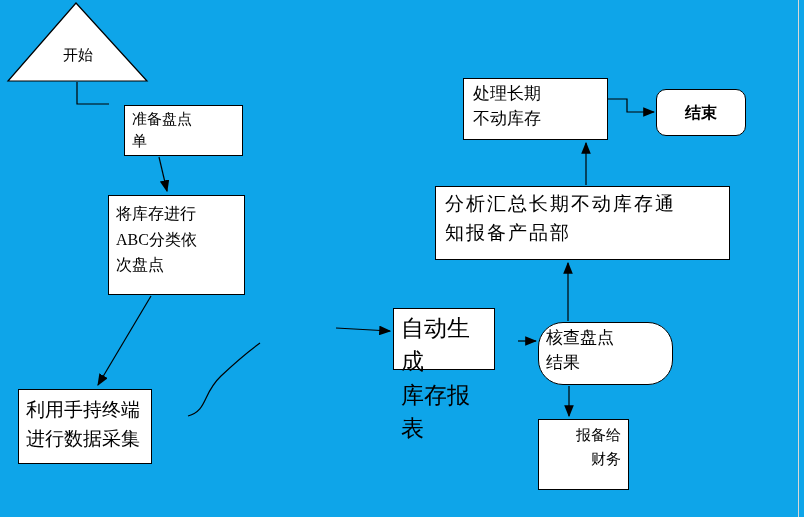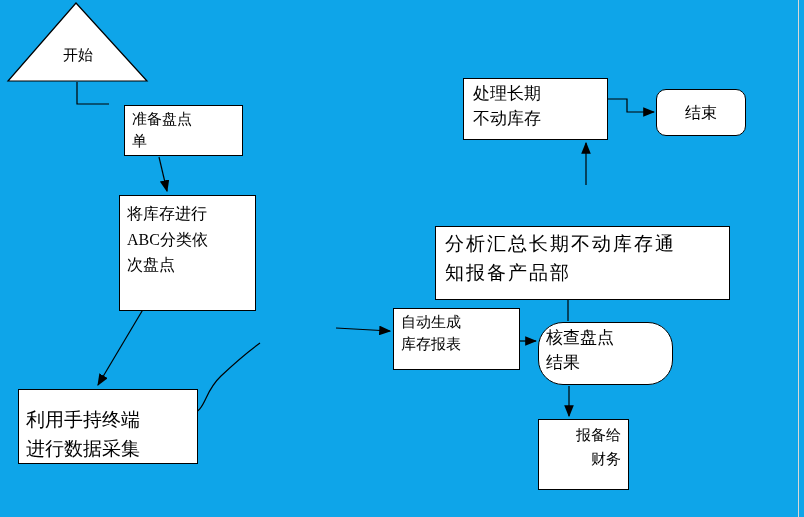--- a/index.html
+++ b/index.html
@@ -24,28 +24,29 @@
     padding: 3px 7px;
     white-space: pre-line;
     line-height: 1.45;
   }
   .center {
     display: flex;
     align-items: center;
     justify-content: center;
     text-align: center;
     padding: 8px;
+    font-weight: bold;
   }
   .n-prep     { left: 108px; top: 105px; width: 119px; height: 51px;  font-size: 15px; margin-left: 16px; }
-  .n-abc      { left: 119px; top: 195px; width: 137px; height: 116px; font-size: 16px; line-height: 1.6; padding-top: 5px; }
-  .n-handheld { left: 18px;  top: 389px; width: 180px; height: 75px;  font-size: 19px; line-height: 1.55; padding-top: 15px; }
+  .n-abc      { left: 108px; top: 195px; width: 137px; height: 100px; font-size: 16px; line-height: 1.6; padding-top: 5px; }
+  .n-handheld { left: 18px;  top: 389px; width: 134px; height: 75px;  font-size: 19px; line-height: 1.55; padding-top: 5px; }
   .n-internet { left: 223px; top: 309px; width: 112px; height: 38px;  font-size: 14px; border-radius: 50%; }
-  .n-autogen  { left: 393px; top: 308px; width: 127px; height: 62px;  font-size: 15px; }
+  .n-autogen  { left: 393px; top: 308px; width: 102px; height: 62px;  font-size: 23px; }
   .n-check    { left: 538px; top: 322px; width: 135px; height: 63px;  font-size: 17px; border-radius: 25px; }
-  .n-analyze  { left: 435px; top: 186px; width: 295px; height: 74px;  font-size: 19px; letter-spacing: 2px; line-height: 1.5; padding-left: 9px; margin-top: 40px; }
+  .n-analyze  { left: 435px; top: 186px; width: 295px; height: 74px;  font-size: 19px; letter-spacing: 2px; line-height: 1.5; padding-left: 9px; }
   .n-handle   { left: 463px; top: 78px;  width: 145px; height: 62px;  font-size: 17px; padding-left: 9px; }
   .n-end      { left: 656px; top: 89px;  width: 90px;  height: 47px;  font-size: 16px; border-radius: 10px; }
   .n-finance  { left: 538px; top: 419px; width: 91px;  height: 71px;  font-size: 15px; line-height: 1.6; text-align: right; }
   .start-label {
     position: absolute;
     left: 42px; top: 46px; width: 72px;
     font-size: 15px; text-align: center;
   }
   .window-edge {
     position: absolute;

